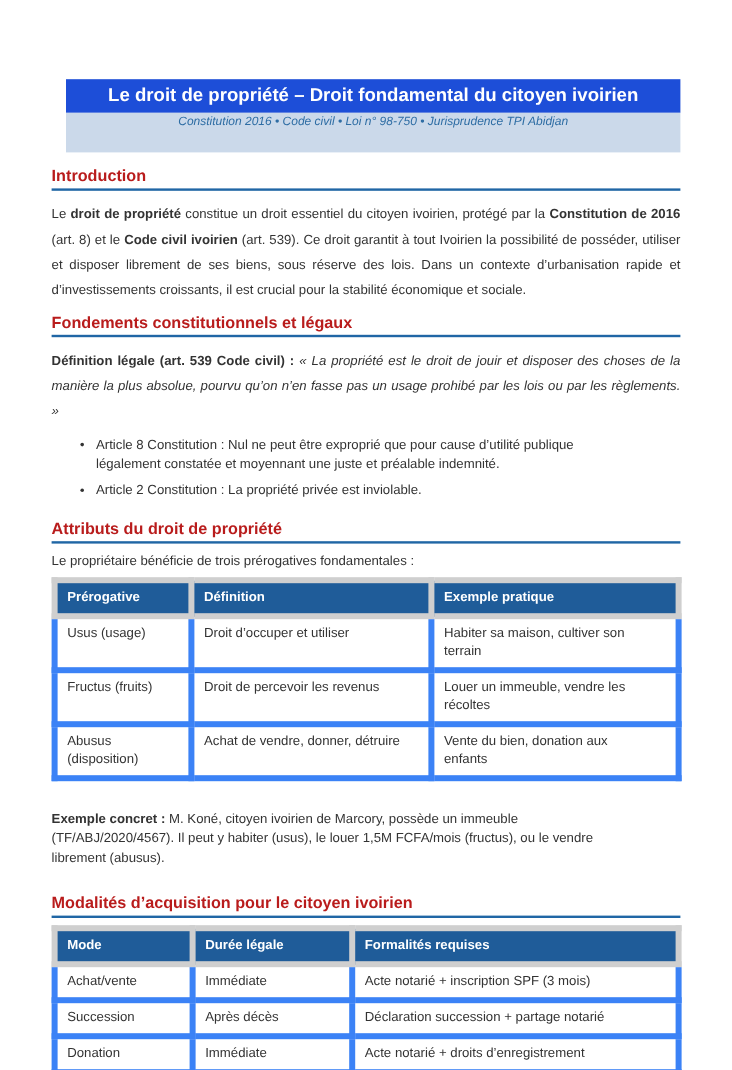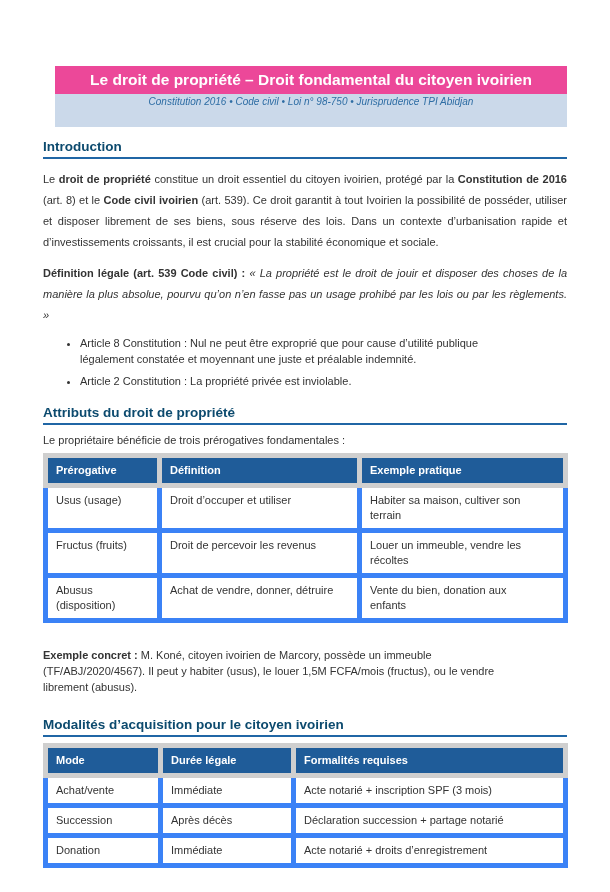--- a/index.html
+++ b/index.html
@@ -3,26 +3,26 @@
 <meta charset="utf-8">
 <style>
   html,body{margin:0;padding:0;}
   body{
     width:610px;height:892px;background:#ffffff;color:#333333;
     font-family:"Liberation Sans","DejaVu Sans",sans-serif;font-size:11px;
     overflow:hidden;
   }
   .page{padding:0 43px;}
   
-  .banner{background:#ec4899;margin:66px 0 0 12px;height:28px;line-height:28px;text-align:center;}
+  .banner{background:#1d4ed8;margin:66px 0 0 12px;height:28px;line-height:28px;text-align:center;}
   .banner-title{color:#ffffff;font-weight:bold;font-size:15.5px;white-space:nowrap;}
   .banner-subtitle{background:#CBD9EA;margin:0 0 0 12px;height:33px;line-height:15px;text-align:center;
     font-style:italic;font-size:10px;color:#2E6DA4;}
   
-  h2{color:#0c4a6e;font-size:13.5px;font-weight:bold;line-height:14px;
+  h2{color:#b91c1c;font-size:13.5px;font-weight:bold;line-height:14px;
      padding-bottom:3px;border-bottom:2px solid #2066A5;margin:16px 0 0;}
   .sec-intro h2{margin-top:13px;}
   .sec-fondements h2{margin-top:9px;}
   .sec-attributs h2{margin-top:17px;}
   .sec-modalites h2{margin-top:23px;}
   
   p{margin:0;}
   p.body{margin-top:10px;line-height:21px;text-align:justify;}
   p.lead{margin-top:8px;line-height:14px;}
   p.tight{margin-top:24px;line-height:16px;white-space:pre-line;}
@@ -51,20 +51,21 @@
     </div>
     <div class="banner-subtitle">Constitution 2016 • Code civil • Loi n° 98-750 • Jurisprudence TPI Abidjan</div>
   </header>
 
   <section class="sec sec-intro">
     <h2>Introduction</h2>
     <p class="body"><span>Le </span><b>droit de propriété</b><span> constitue un droit essentiel du citoyen ivoirien, protégé par la </span><b>Constitution de 2016</b><span> (art. 8) et le </span><b>Code civil ivoirien</b><span> (art. 539). Ce droit garantit à tout Ivoirien la possibilité de posséder, utiliser et disposer librement de ses biens, sous réserve des lois. Dans un contexte d’urbanisation rapide et d’investissements croissants, il est crucial pour la stabilité économique et sociale.</span></p>
   </section>
 
   <section class="sec sec-fondements">
+    <h2>Fondements constitutionnels et légaux</h2>
     <p class="body"><b>Définition légale (art. 539 Code civil) : </b><span class="q">« La propriété est le droit de jouir et disposer des choses de la manière la plus absolue, pourvu qu’on n’en fasse pas un usage prohibé par les lois ou par les règlements. »</span></p>
     <ul>
       <li>Article 8 Constitution : Nul ne peut être exproprié que pour cause d’utilité publique
 légalement constatée et moyennant une juste et préalable indemnité.</li>
       <li>Article 2 Constitution : La propriété privée est inviolable.</li>
     </ul>
   </section>
 
   <section class="sec sec-attributs">
     <h2>Attributs du droit de propriété</h2>

